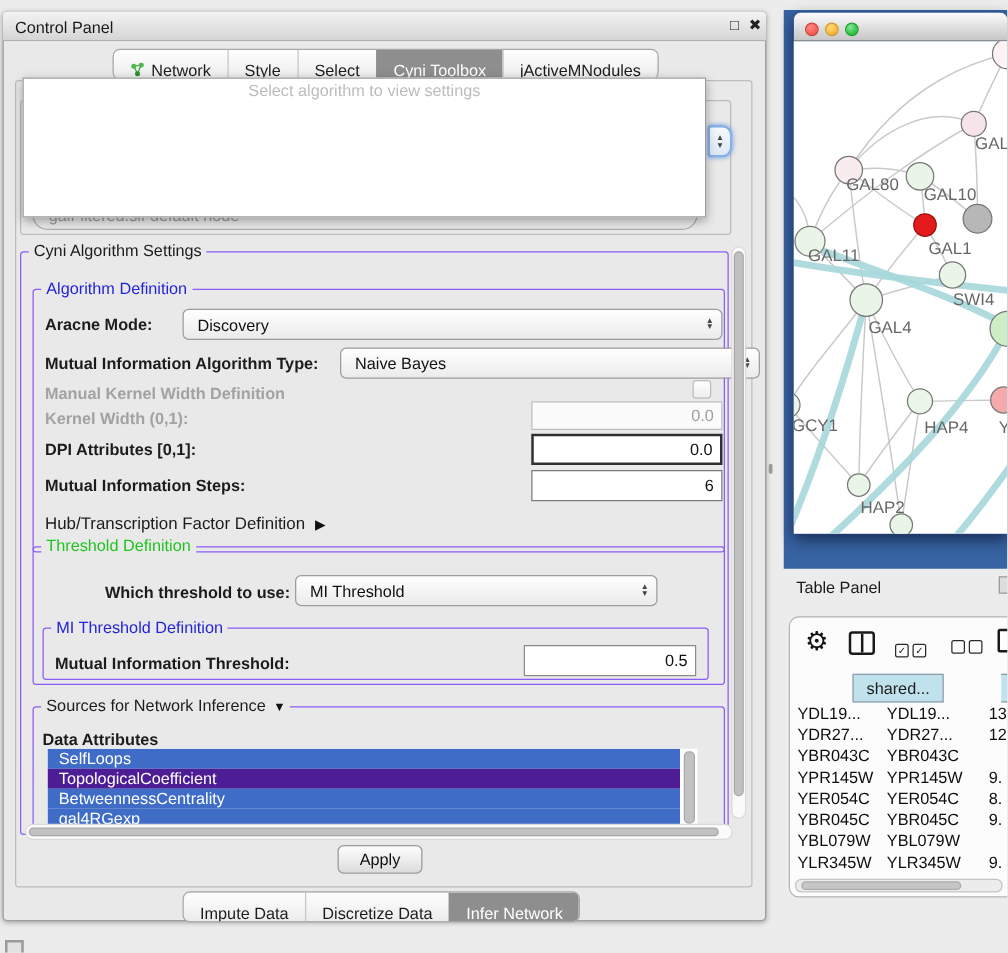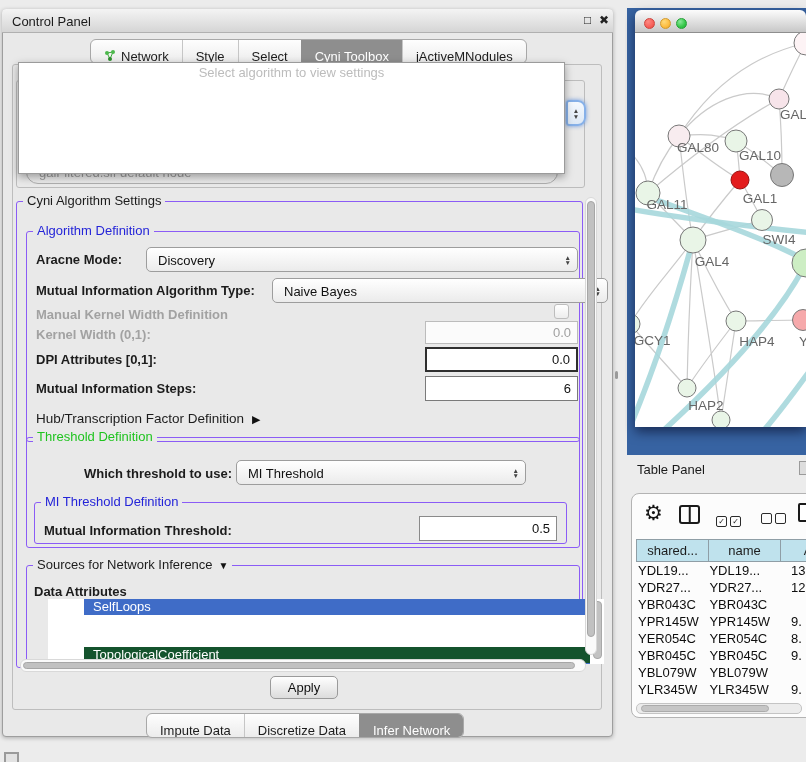--- a/index.html
+++ b/index.html
@@ -51,21 +51,21 @@
   .combo .spinner{position:absolute;right:6px;top:50%;transform:translateY(-50%);}
   .field{background:#fff;border:1px solid #9d9d9d;box-sizing:border-box;display:flex;align-items:center;
     justify-content:flex-end;padding-right:6px;font-size:13px;color:#111;}
   .field.dis{color:#9f9f9f;border-color:#bcbcbc;background:#fbfbfb;}
   .field.focus{border:2px solid #2f2f2f;}
   #manual-checkbox{width:15px;height:15px;border:1px solid #bdbdbd;border-radius:3px;
     background:linear-gradient(#fff,#ededed);box-sizing:border-box;}
   .arrow-r{display:inline-block;margin-left:8px;font-size:11px;color:#111;}
   .arrow-d{display:inline-block;margin-left:6px;font-size:10px;color:#111;}
   
-  #attr-list{left:48px;top:599px;width:520px;height:65px;overflow:hidden;background:#fff;padding-left:36px;}
+  #attr-list{left:38px;top:599px;width:520px;height:65px;overflow:hidden;background:#fff;}
   .attr-item{width:506px;height:16px;line-height:16px;color:#fff;font-size:13px;padding-left:9px;box-sizing:border-box;}
   #attr-scroll{position:absolute;right:2px;top:2px;width:9px;height:58px;background:#c2c2c2;
     border:1px solid #a8a8a8;border-radius:4px;box-sizing:border-box;}
   
   .sb-track{background:#fafafa;border:1px solid #d9d9d9;border-radius:6px;box-sizing:border-box;z-index:3;}
   .sb-thumb{position:absolute;background:#c1c1c1;border:1px solid #a6a6a6;border-radius:4px;box-sizing:border-box;}
   
   #apply-btn{left:270px;top:676px;width:68px;height:23px;border:1px solid #9a9a9a;border-radius:5px;
     background:linear-gradient(#fefefe,#dcdcdc);font-size:13px;color:#111;display:flex;
     align-items:center;justify-content:center;box-sizing:border-box;}
@@ -87,21 +87,21 @@
   #table-box{position:absolute;left:6px;top:493px;width:200px;height:225px;background:#fcfcfc;
     border:1px solid #b3b3b3;border-radius:8px;box-sizing:border-box;overflow:hidden;}
   .tb-icon{position:absolute;color:#151515;}
   #icon-split{width:21px;height:19px;border:2.5px solid #1a1a1a;border-radius:3px;box-sizing:border-box;}
   #icon-split::after{content:"";position:absolute;left:50%;top:0;width:2.5px;height:100%;background:#1a1a1a;transform:translateX(-50%);}
   .ckbox{width:11px;height:11px;border:1.5px solid #2a2a2a;border-radius:2px;display:inline-flex;
     align-items:center;justify-content:center;font-size:8px;font-weight:bold;color:#1a1a1a;box-sizing:border-box;margin-right:3px;}
   #icon-page{width:15px;height:19px;border:2px solid #1a1a1a;border-radius:2px;box-sizing:border-box;background:#fff;}
   #tbl-header{position:absolute;left:4px;top:45px;height:23px;display:flex;}
   .th{background:#bfe2ed;border:1px solid #8f9ea6;border-left:none;font-size:13px;color:#1c1c1c;
-    display:flex;align-items:center;justify-content:center;box-sizing:border-box;overflow:hidden;}
+    display:flex;align-items:center;justify-content:center;box-sizing:border-box;overflow:hidden;margin-left:46px;}
   .th:first-child{border-left:1px solid #8f9ea6;}
   #tbl-rows{position:absolute;left:4px;top:68px;width:196px;height:135px;overflow:hidden;}
   .tr{display:flex;height:17px;align-items:center;font-size:13px;color:#0e0e0e;}
   .td{white-space:nowrap;overflow:visible;}
   #tbl-hscroll{position:absolute;left:4px;top:209px;width:166px;height:11px;background:#ececec;
     border:1px solid #c4c4c4;border-radius:5px;box-sizing:border-box;}
   #tbl-hthumb{position:absolute;left:4px;top:1px;width:128px;height:7px;background:#c6c6c6;
     border:1px solid #ababab;border-radius:4px;box-sizing:border-box;}
 </style>
 </head>
@@ -211,21 +211,21 @@
   <div class="abs lbl" style="left:44px;top:523px;">Mutual Information Threshold:</div>
   <div class="abs field" style="left:419px;top:516px;width:138px;height:25px;border-color:#8a8a8a;">0.5</div>
 
   <div class="abs group" style="left:26px;top:565px;width:554px;height:99px;">
     <span class="gtitle" style="color:#1c1c1c;"><span>Sources for Network Inference</span><span class="arrow-d">▼</span></span>
   </div>
   <div class="abs lbl" style="left:34px;top:584px;">Data Attributes</div>
   <div class="abs" id="attr-list">
     <div id="attr-items">
         <div class="attr-item" style="background: rgb(63, 108, 199);">SelfLoops</div>
-        <div class="attr-item" style="background: #14532d; margin-top: 32px;">TopologicalCoefficient</div>
+        <div class="attr-item" style="background: #4c1d95;">TopologicalCoefficient</div>
         <div class="attr-item" style="background: rgb(63, 108, 199);">BetweennessCentrality</div>
         <div class="attr-item" style="background: rgb(63, 108, 199);">gal4RGexp</div>
       </div>
     <div id="attr-scroll"></div>
   </div>
 
   <div class="abs sb-track" style="left:585px;top:197px;width:12px;height:458px;">
     <div class="sb-thumb" style="left:1px;top:3px;width:8px;height:436px;"></div>
   </div>
   <div class="abs sb-track" style="left:20px;top:659px;width:566px;height:13px;">

